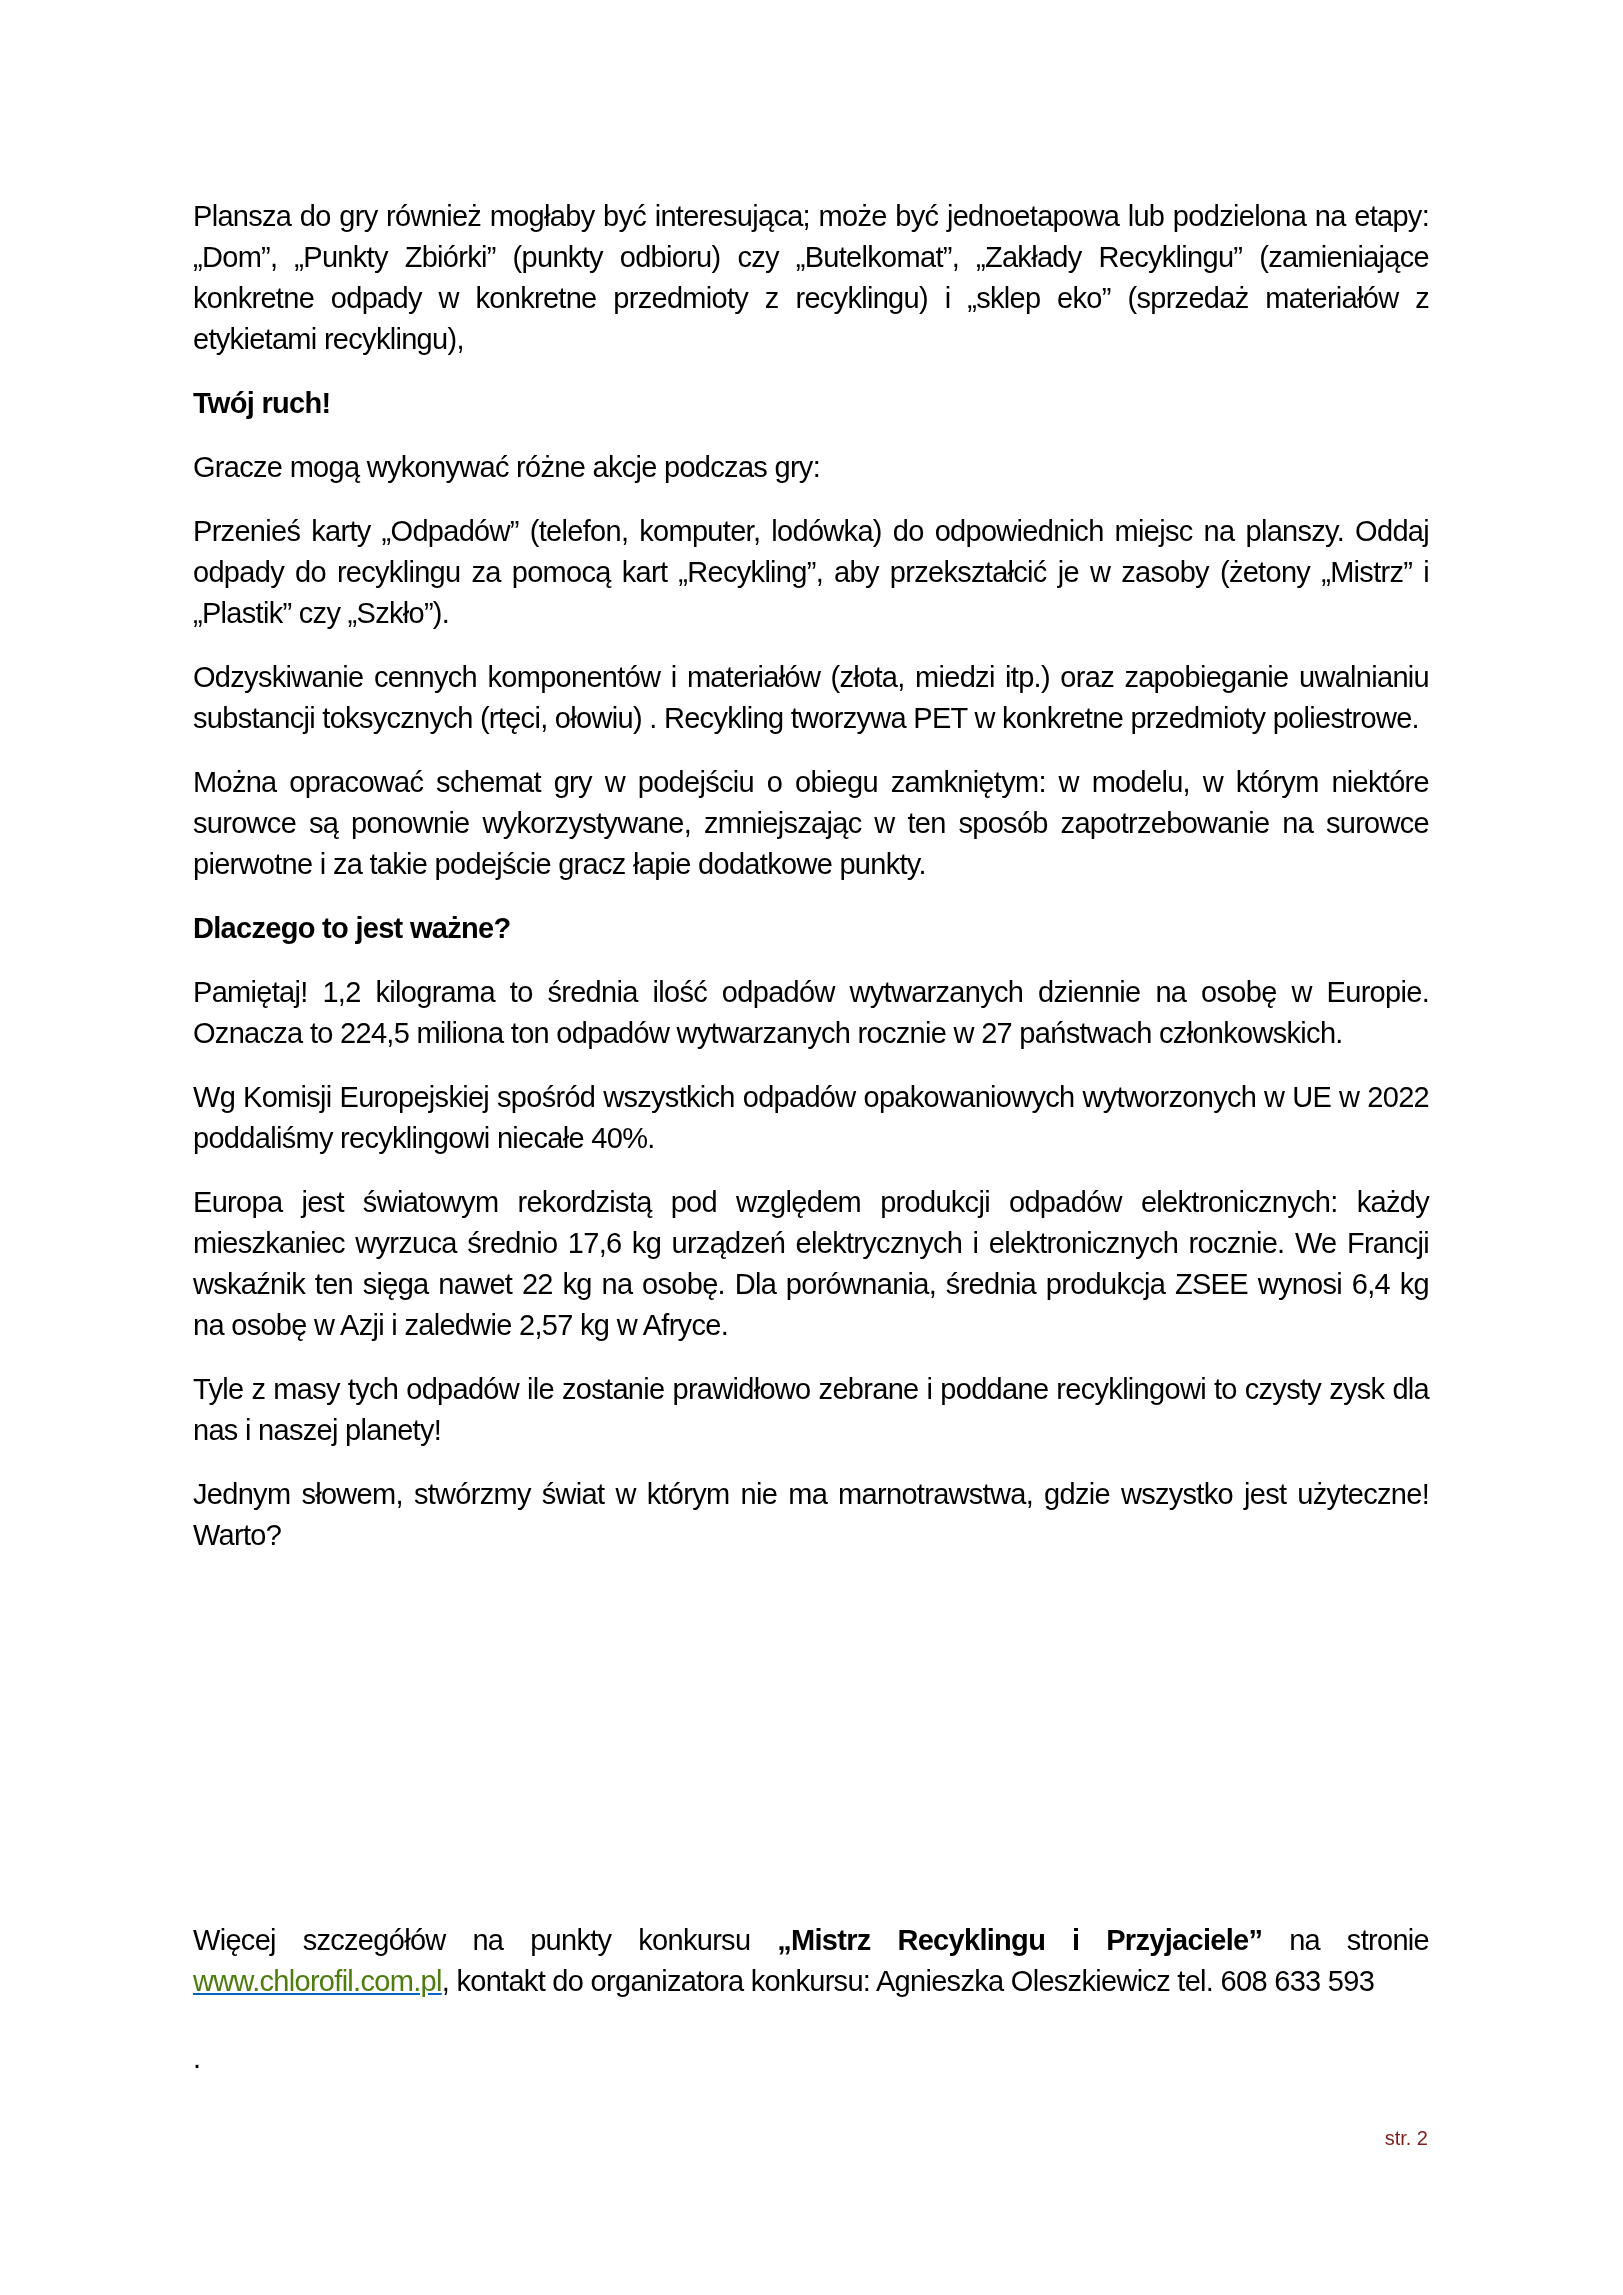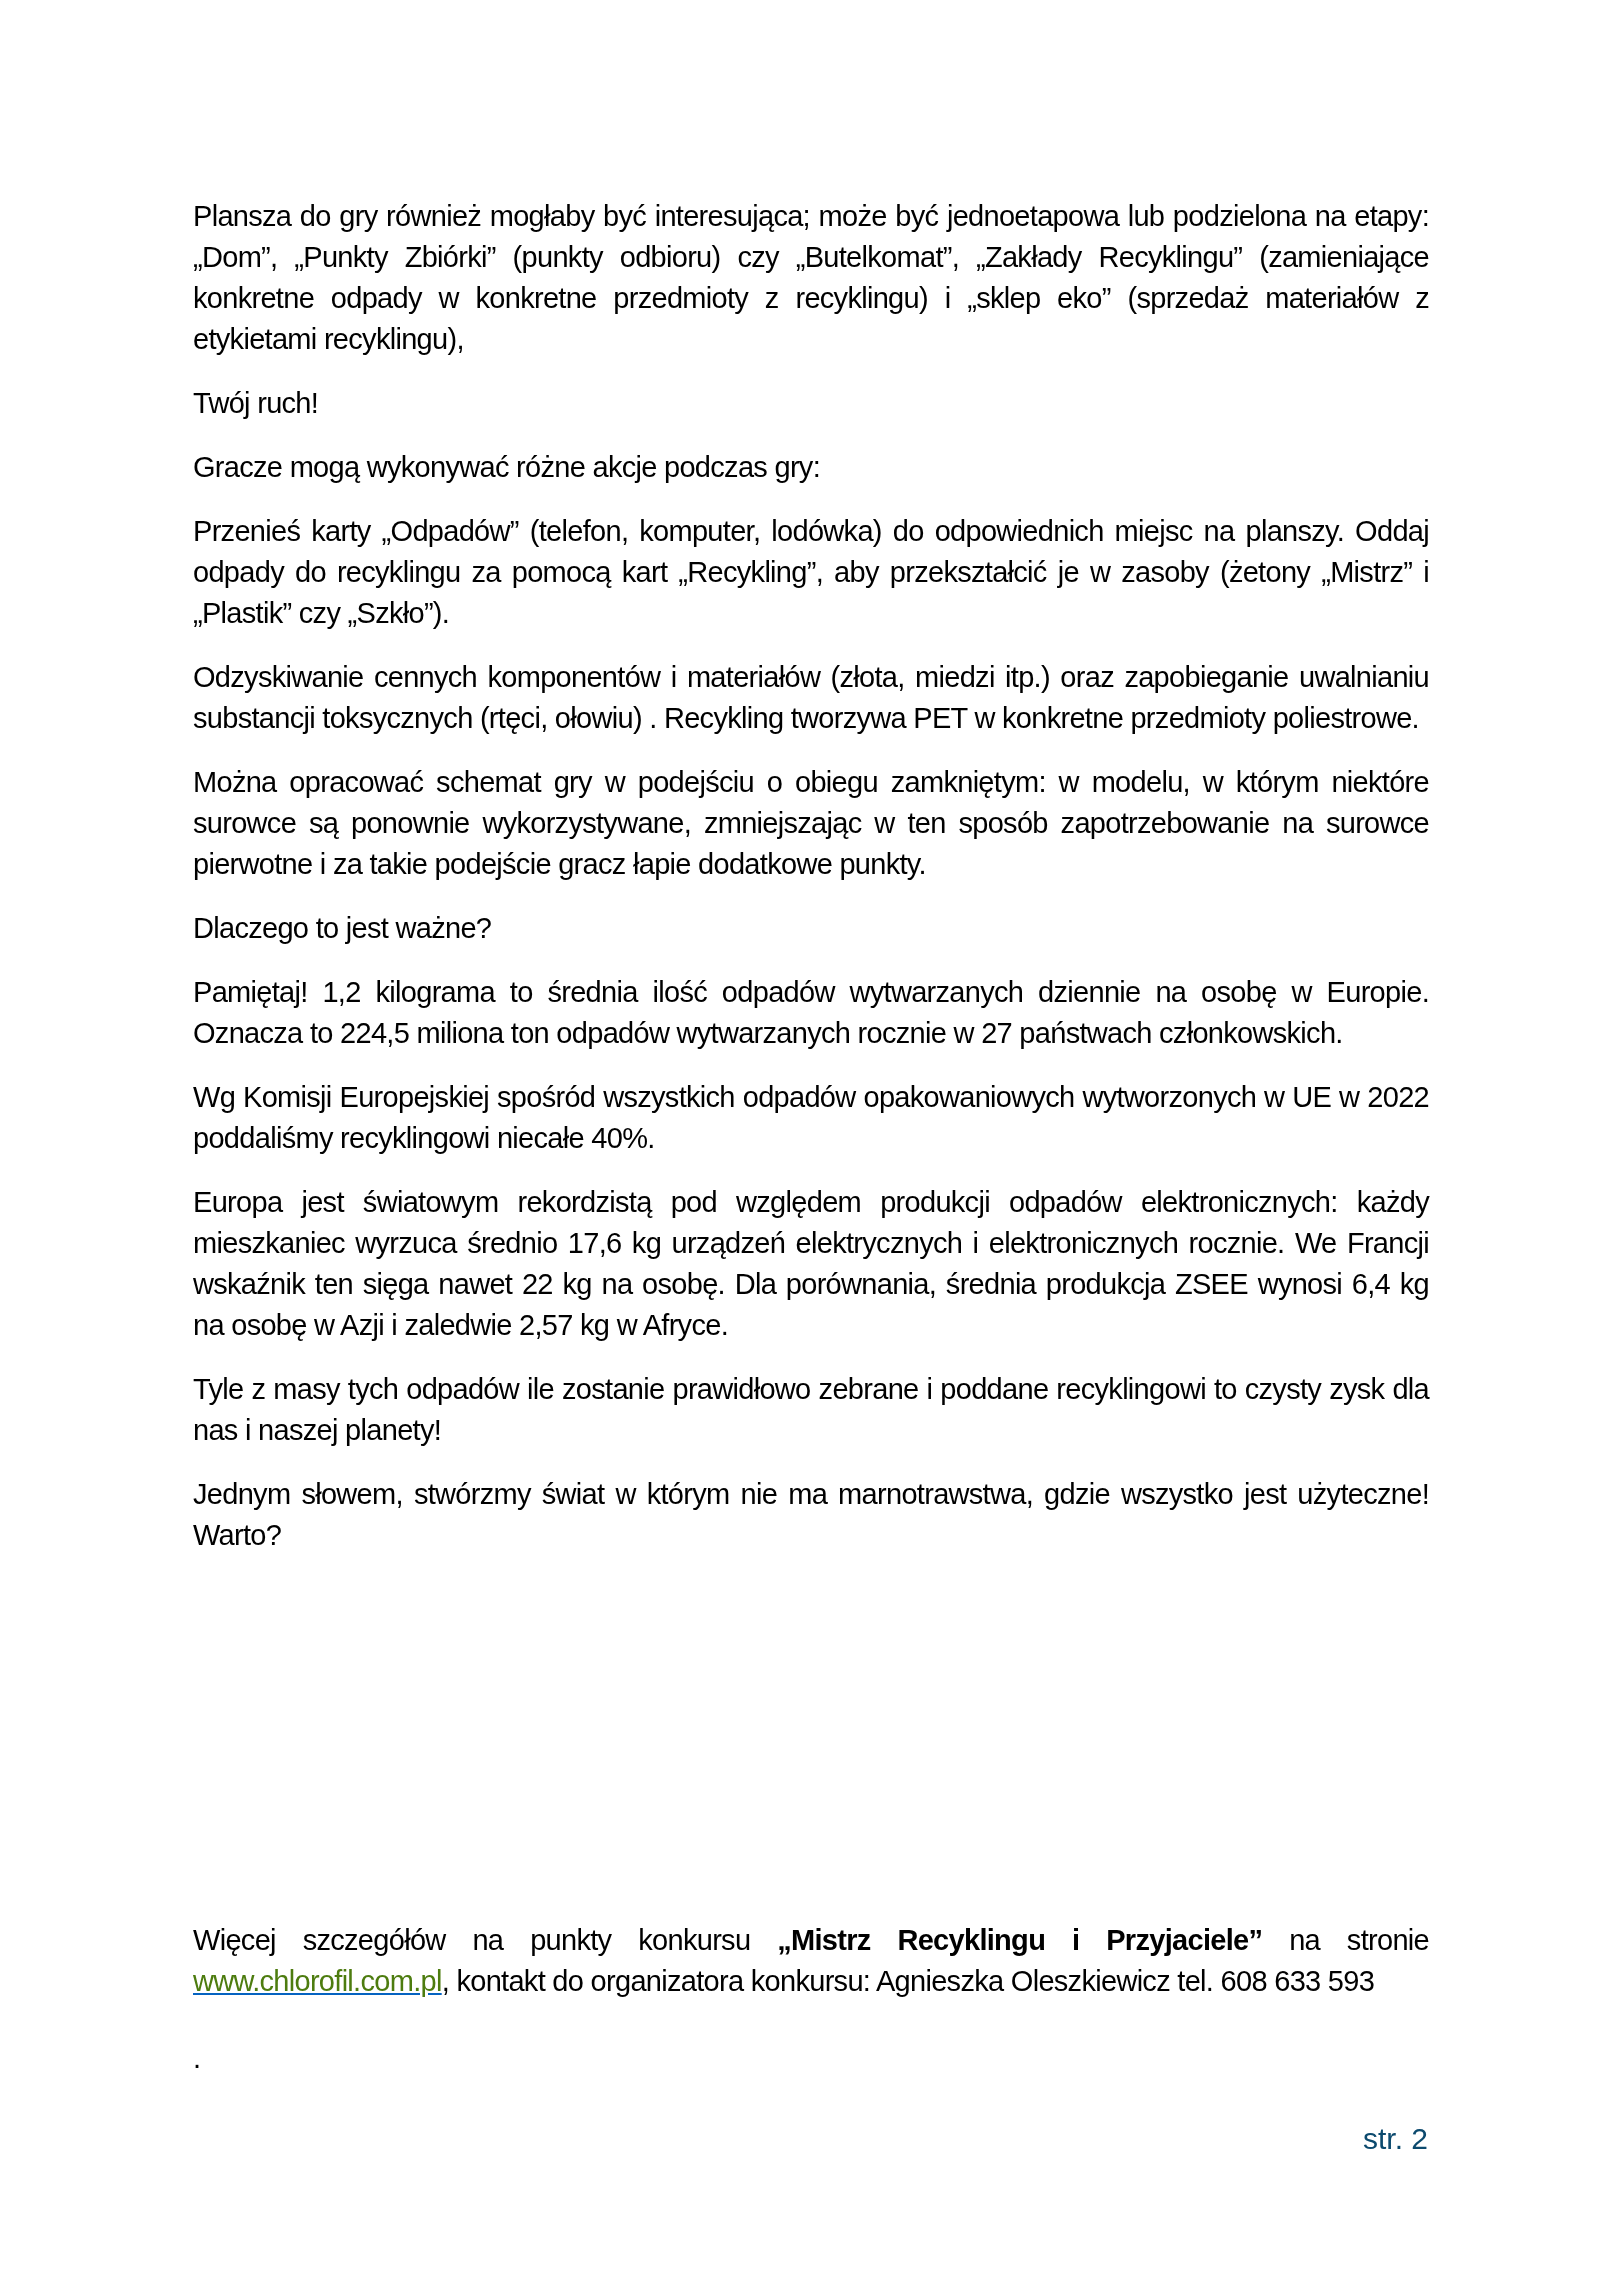--- a/index.html
+++ b/index.html
@@ -24,21 +24,21 @@
   }
   .content p, .contact p {
     margin: 0 0 23px 0;
     font-size: 29px;
     line-height: 41px;
     letter-spacing: -0.7px;
     text-align: justify;
     color: #000000;
   }
   .heading {
-    font-weight: normal;
+    font-weight: bold;
     text-align: left !important;
   }
   .contact {
     position: absolute;
     left: 193px;
     top: 1920px;
     width: 1236px;
   }
   .contact .dot {
     margin-top: 36px;
@@ -50,23 +50,23 @@
   .link {
     color: #4d7c0f;
     text-decoration: underline;
     text-decoration-color: #0563C1;
     cursor: pointer;
   }
   .footer {
     position: absolute;
     top: 2118px;
     right: 195px;
-    font-size: 30px;
+    font-size: 20px;
     line-height: 41px;
-    color: #0c4a6e;
+    color: #7f1d1d;
   }
 </style>
 </head>
 <body>
 
 <div class="page">
 
   <div class="content">
     <p>Plansza do gry również mogłaby być interesująca; może być jednoetapowa lub podzielona na etapy: „Dom”, „Punkty Zbiórki” (punkty odbioru) czy „Butelkomat”, „Zakłady Recyklingu” (zamieniające konkretne odpady w konkretne przedmioty z recyklingu) i „sklep eko” (sprzedaż materiałów z etykietami recyklingu),</p>
     <p class="heading">Twój ruch!</p>

